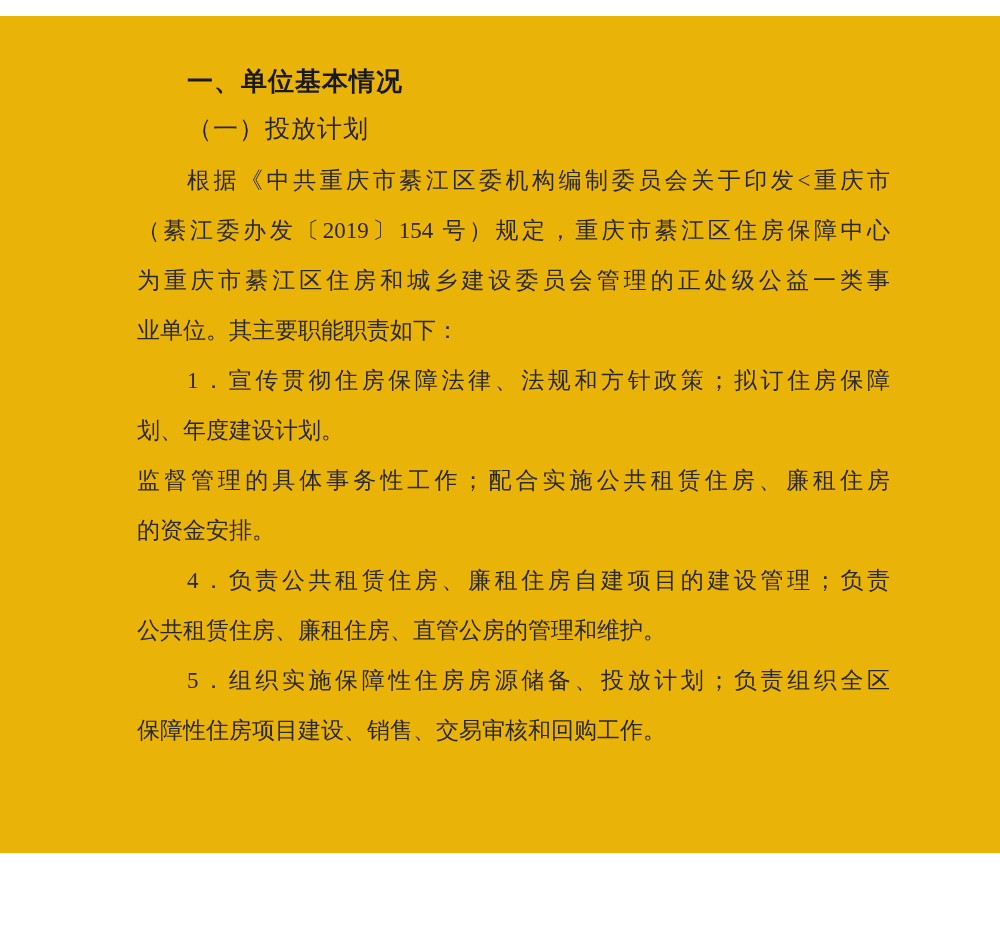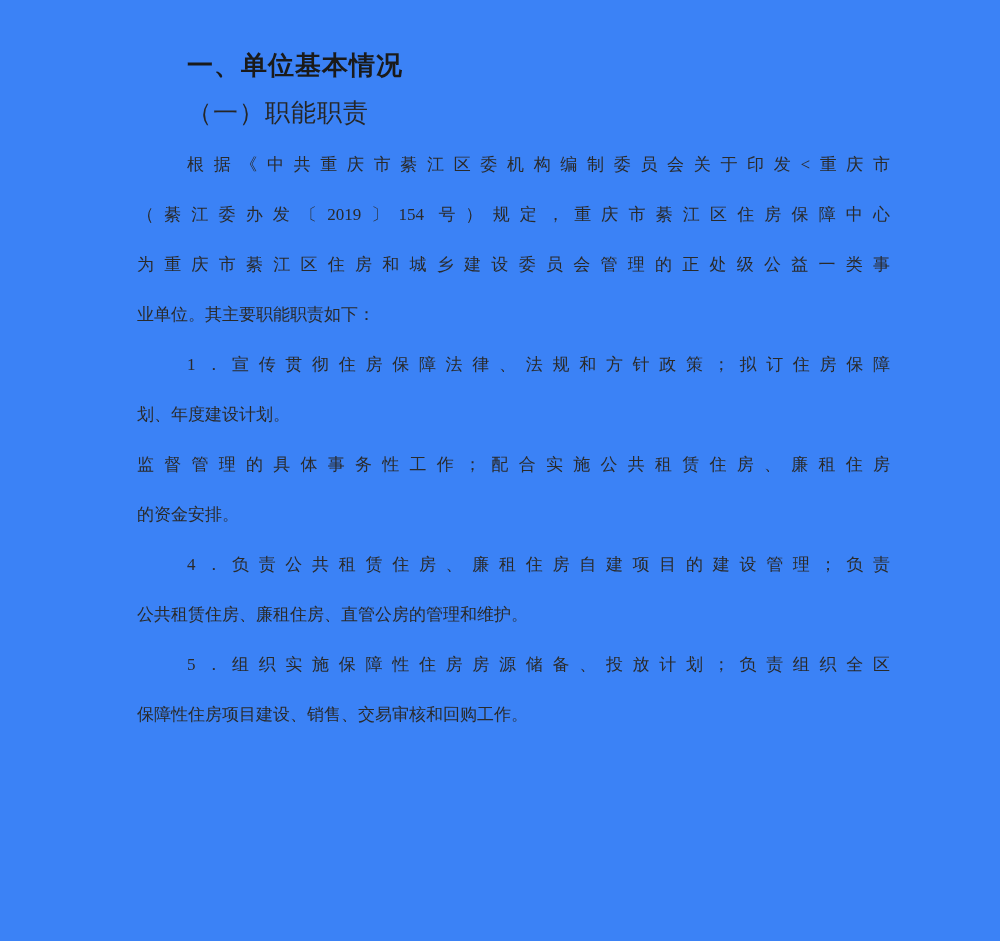--- a/index.html
+++ b/index.html
@@ -3,24 +3,25 @@
 <meta charset="utf-8">
 <style>
   html, body {
     margin: 0;
     padding: 0;
     background: #ffffff;
   }
   .page {
     position: relative;
     width: 1000px;
-    height: 941px;
-    background: #3b82f6;
+    height: 837px;
+    background: #eab308;
     overflow: hidden;
     font-family: "Liberation Serif", serif;
+    margin-top: 16px;
   }
   .content {
     position: absolute;
     left: 137px;
     top: 0;
     width: 753px;
   }
   .sec-title {
     margin: 50px 0 0 0;
     padding-left: 50px;
@@ -39,21 +40,21 @@
     line-height: 30px;
     font-family: "Liberation Serif", serif;
     font-weight: 400;
     font-size: 25px;
     color: #262626;
     letter-spacing: 1px;
   }
   .body-text {
     margin-top: 12px;
     color: #2a2a2a;
-    font-size: 17px;
+    font-size: 23px;
   }
   .line {
     height: 50px;
     line-height: 50px;
     white-space: nowrap;
   }
   .line.indent {
     text-indent: 50px;
   }
   .line.full {
@@ -63,21 +64,21 @@
   }
 </style>
 </head>
 <body>
 
 <div class="page">
   <div class="content">
 
     <h1 class="sec-title">一、单位基本情况</h1>
 
-    <h2 class="sub-title">（一）职能职责</h2>
+    <h2 class="sub-title">（一）投放计划</h2>
 
     <div class="body-text">
 
       <div class="line indent full">根据《中共重庆市綦江区委机构编制委员会关于印发&lt;重庆市</div>
       <div class="line full">（綦江委办发〔2019〕154 号）规定，重庆市綦江区住房保障中心</div>
       <div class="line full">为重庆市綦江区住房和城乡建设委员会管理的正处级公益一类事</div>
       <div class="line">业单位。其主要职能职责如下：</div>
 
       <div class="line indent full">1．宣传贯彻住房保障法律、法规和方针政策；拟订住房保障</div>
 

